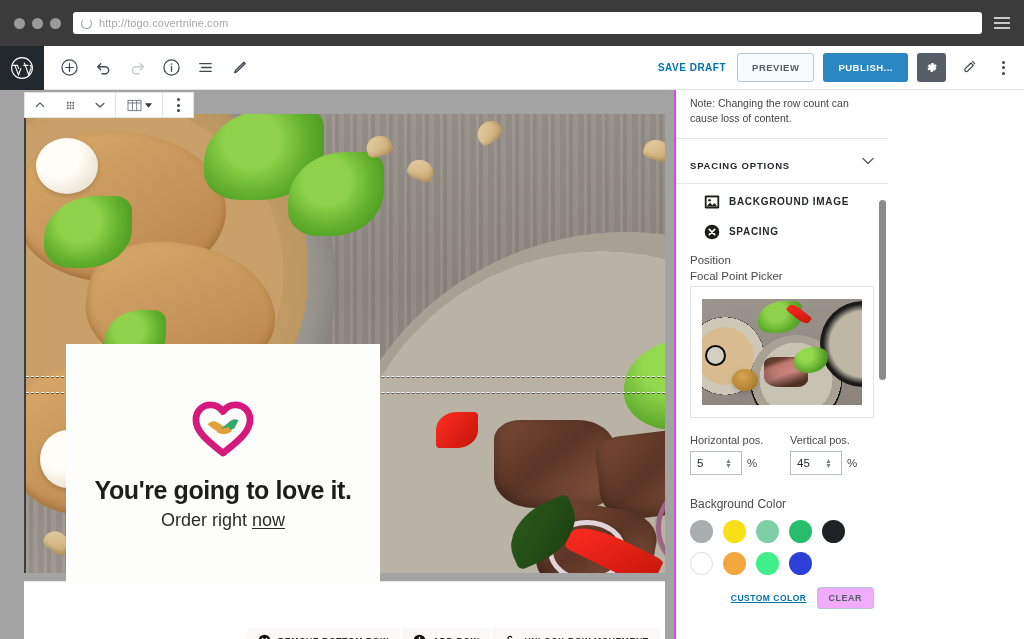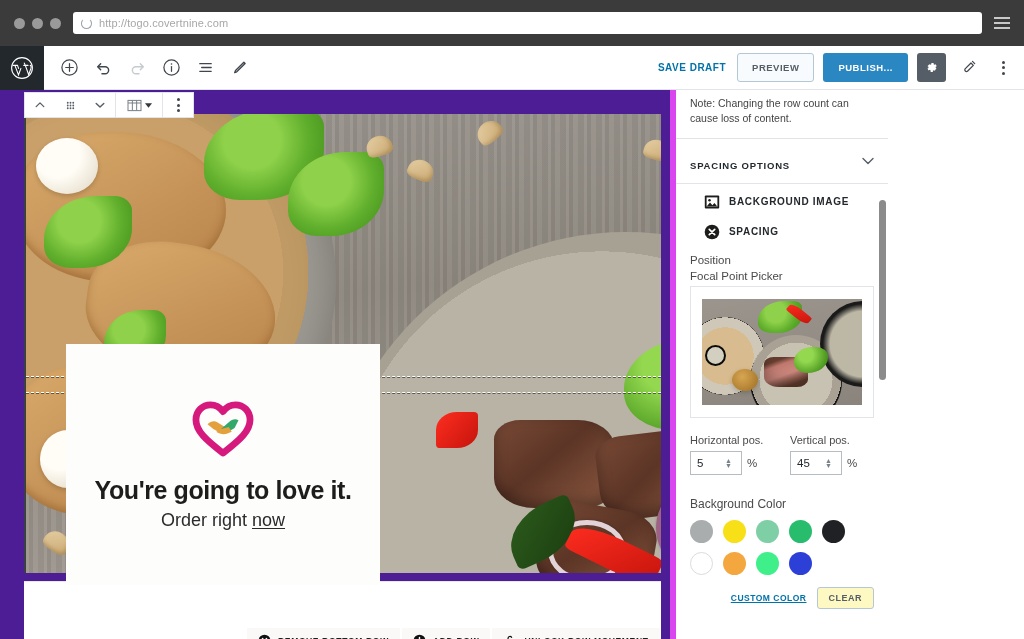--- a/index.html
+++ b/index.html
@@ -71,21 +71,21 @@
   }
   .vdots { display: flex; flex-direction: column; gap: 2.5px; align-items: center; }
   .vdots i { width: 3px; height: 3px; border-radius: 50%; background: #40464d; display: block; }
 
   
   #workspace { display: flex; height: 549px; background: #fff; }
 
   
   #canvas {
     position: relative; width: 676px; height: 549px;
-    background: #4c1d95; overflow: hidden; border-right: 6px solid #d946ef;
+    background: #a3a3a3; overflow: hidden; border-right: 2px solid #d946ef;
   }
   #block-toolbar {
     position: absolute; left: 24px; top: 2px; height: 26px; z-index: 30;
     background: #fff; border: 1px solid #e2e4e7; display: flex; align-items: stretch;
   }
   .bt-item {
     width: 30px; display: flex; align-items: center; justify-content: center;
     cursor: pointer; color: #555d66;
   }
   .bt-sep { width: 1px; background: #e2e4e7; }
@@ -289,21 +289,21 @@
   .swatch.ring { border: 1px solid #dcdcdc; }
   #color-actions {
     display: flex; align-items: center; justify-content: flex-end; gap: 10px; margin-top: 12px;
   }
   #custom-color {
     font-size: 8.5px; font-weight: bold; letter-spacing: .5px;
     color: #0073aa; text-decoration: underline; cursor: pointer;
   }
   #clear-btn {
     font-size: 9px; font-weight: bold; letter-spacing: .5px; color: #555d66;
-    border: 1px solid #b4c7d4; background: #fef9c3; border-radius: 3px;
+    border: 1px solid #b4c7d4; background: #f0abfc; border-radius: 3px;
     padding: 5px 11px; cursor: pointer;
   }
 </style>
 </head>
 <body>
 
 <div id="browser-chrome">
   <div class="traffic">
     <span class="dot"></span>
     <span class="dot"></span>

